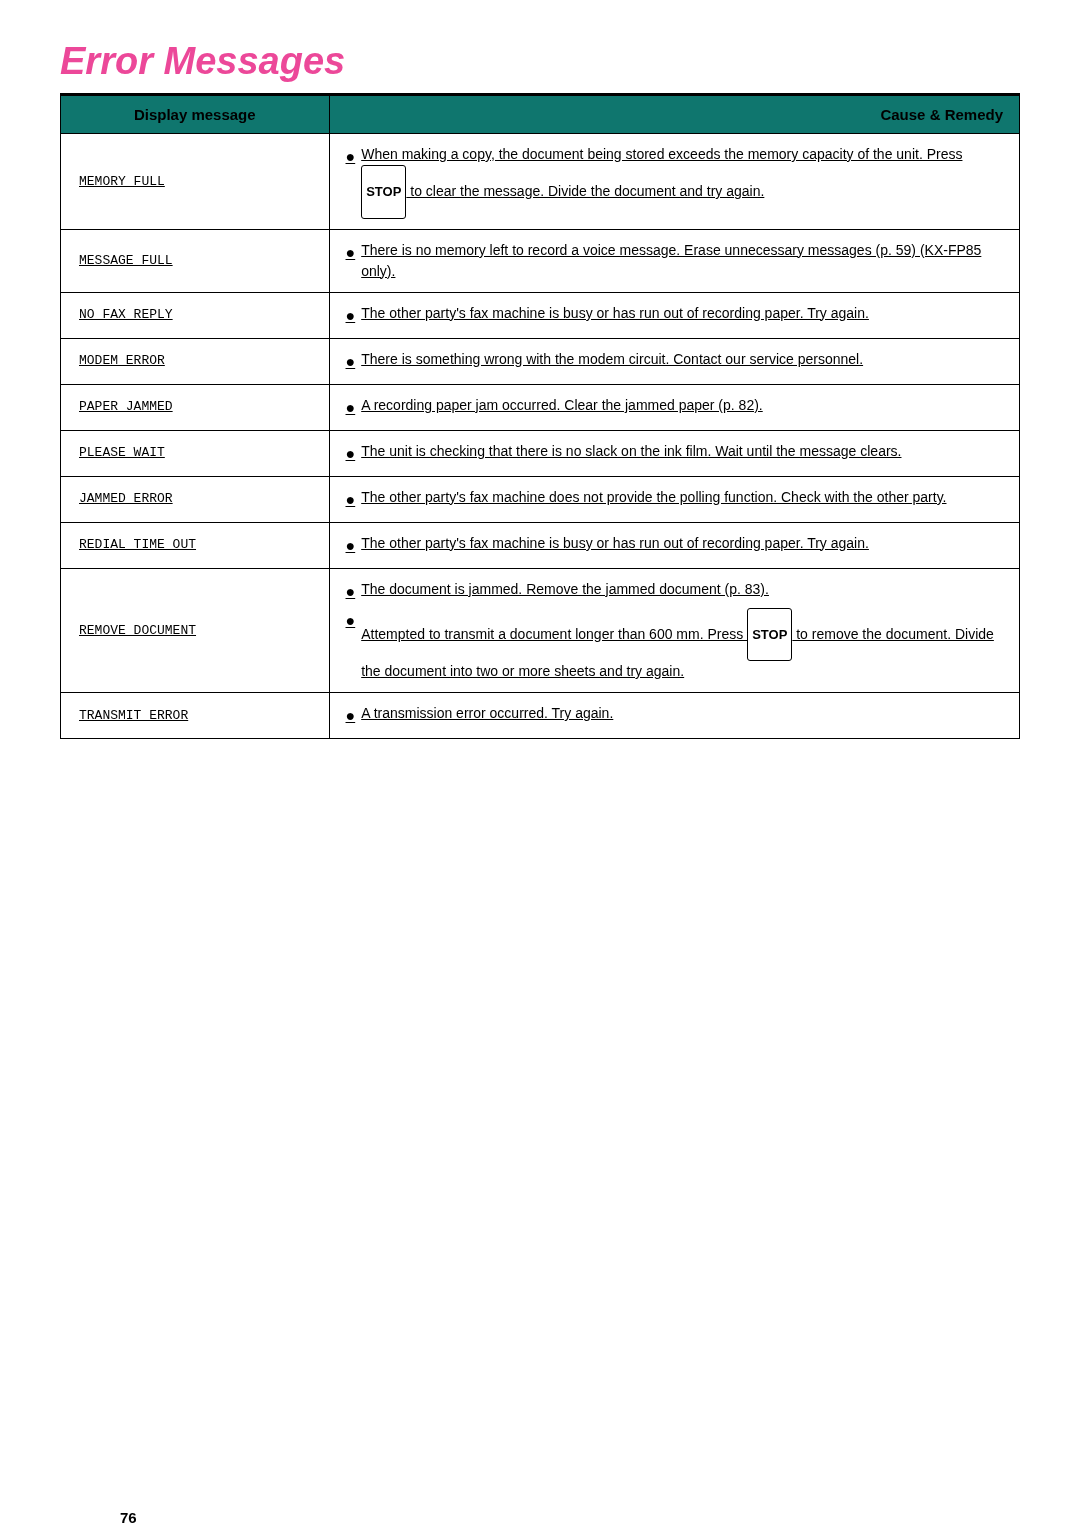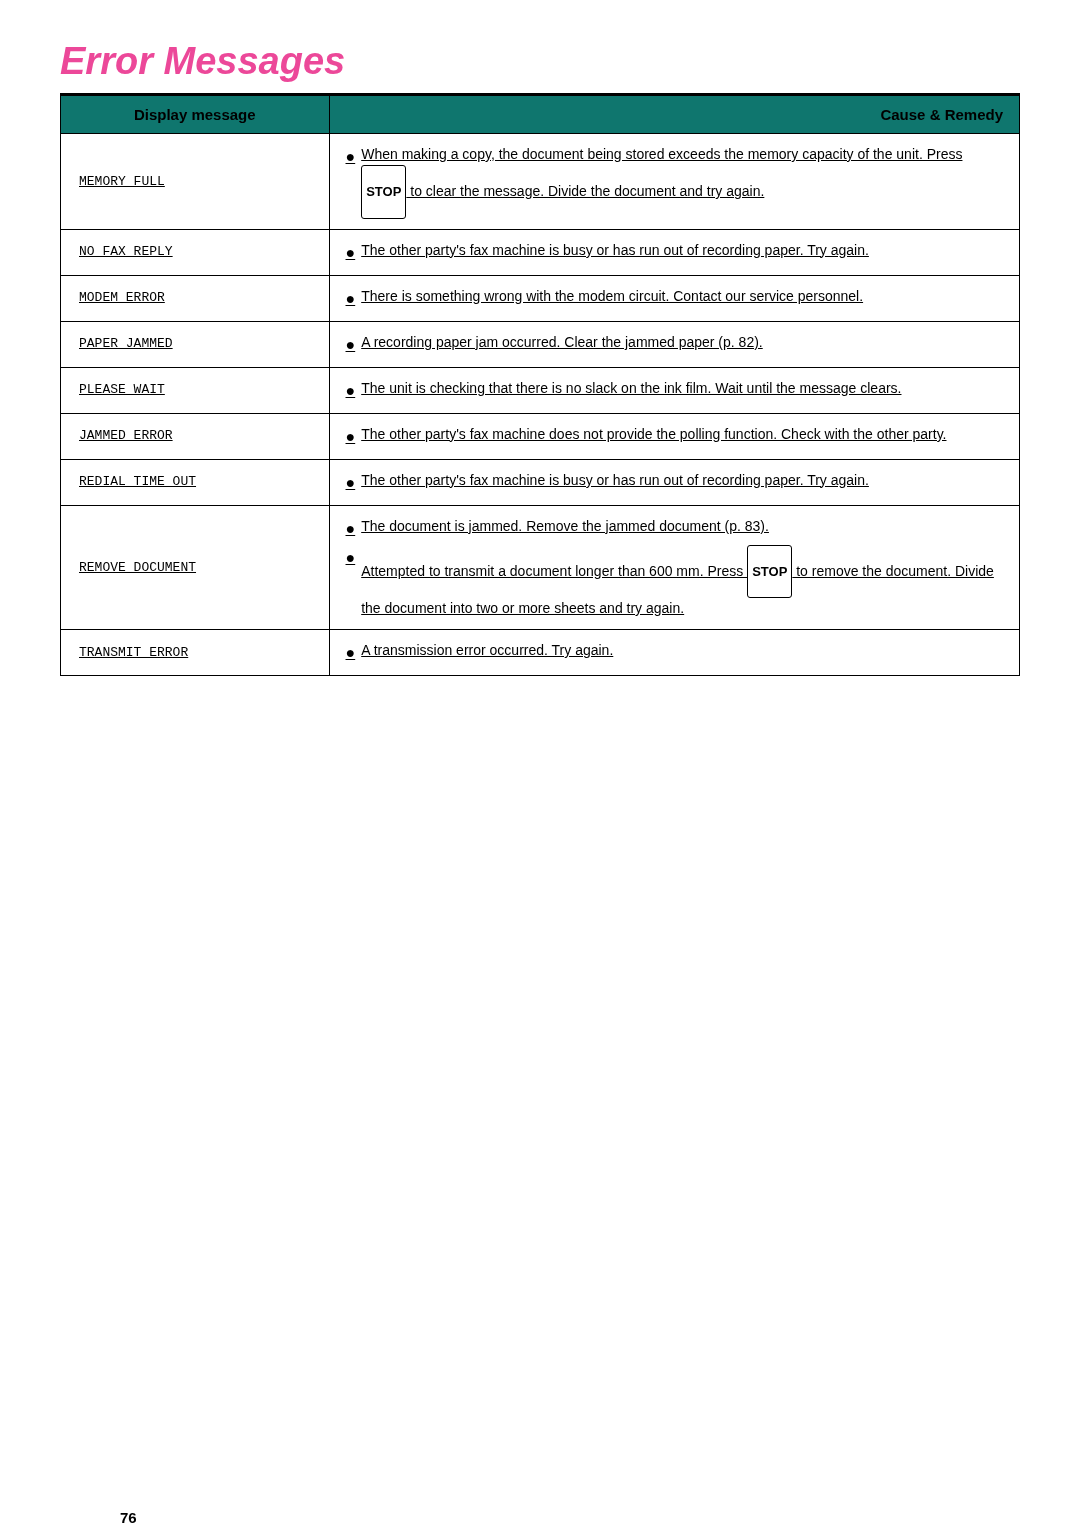--- a/index.html
+++ b/index.html
@@ -136,20 +136,29 @@
       <tr>
         <td>MEMORY FULL</td>
         <td>
           <div class="bullet-item">
             <span class="bullet">●</span>
             <span>When making a copy, the document being stored exceeds the memory capacity of the unit. Press <span class="stop-key">STOP</span> to clear the message. Divide the document and try again.</span>
           </div>
         </td>
       </tr>
 
+      <tr>
+        <td>MESSAGE FULL</td>
+        <td>
+          <div class="bullet-item">
+            <span class="bullet">●</span>
+            <span>There is no memory left to record a voice message. Erase unnecessary messages (p. 59) (KX-FP85 only).</span>
+          </div>
+        </td>
+      </tr>
 
       <tr>
         <td>NO FAX REPLY</td>
         <td>
           <div class="bullet-item">
             <span class="bullet">●</span>
             <span>The other party's fax machine is busy or has run out of recording paper. Try again.</span>
           </div>
         </td>
       </tr>

